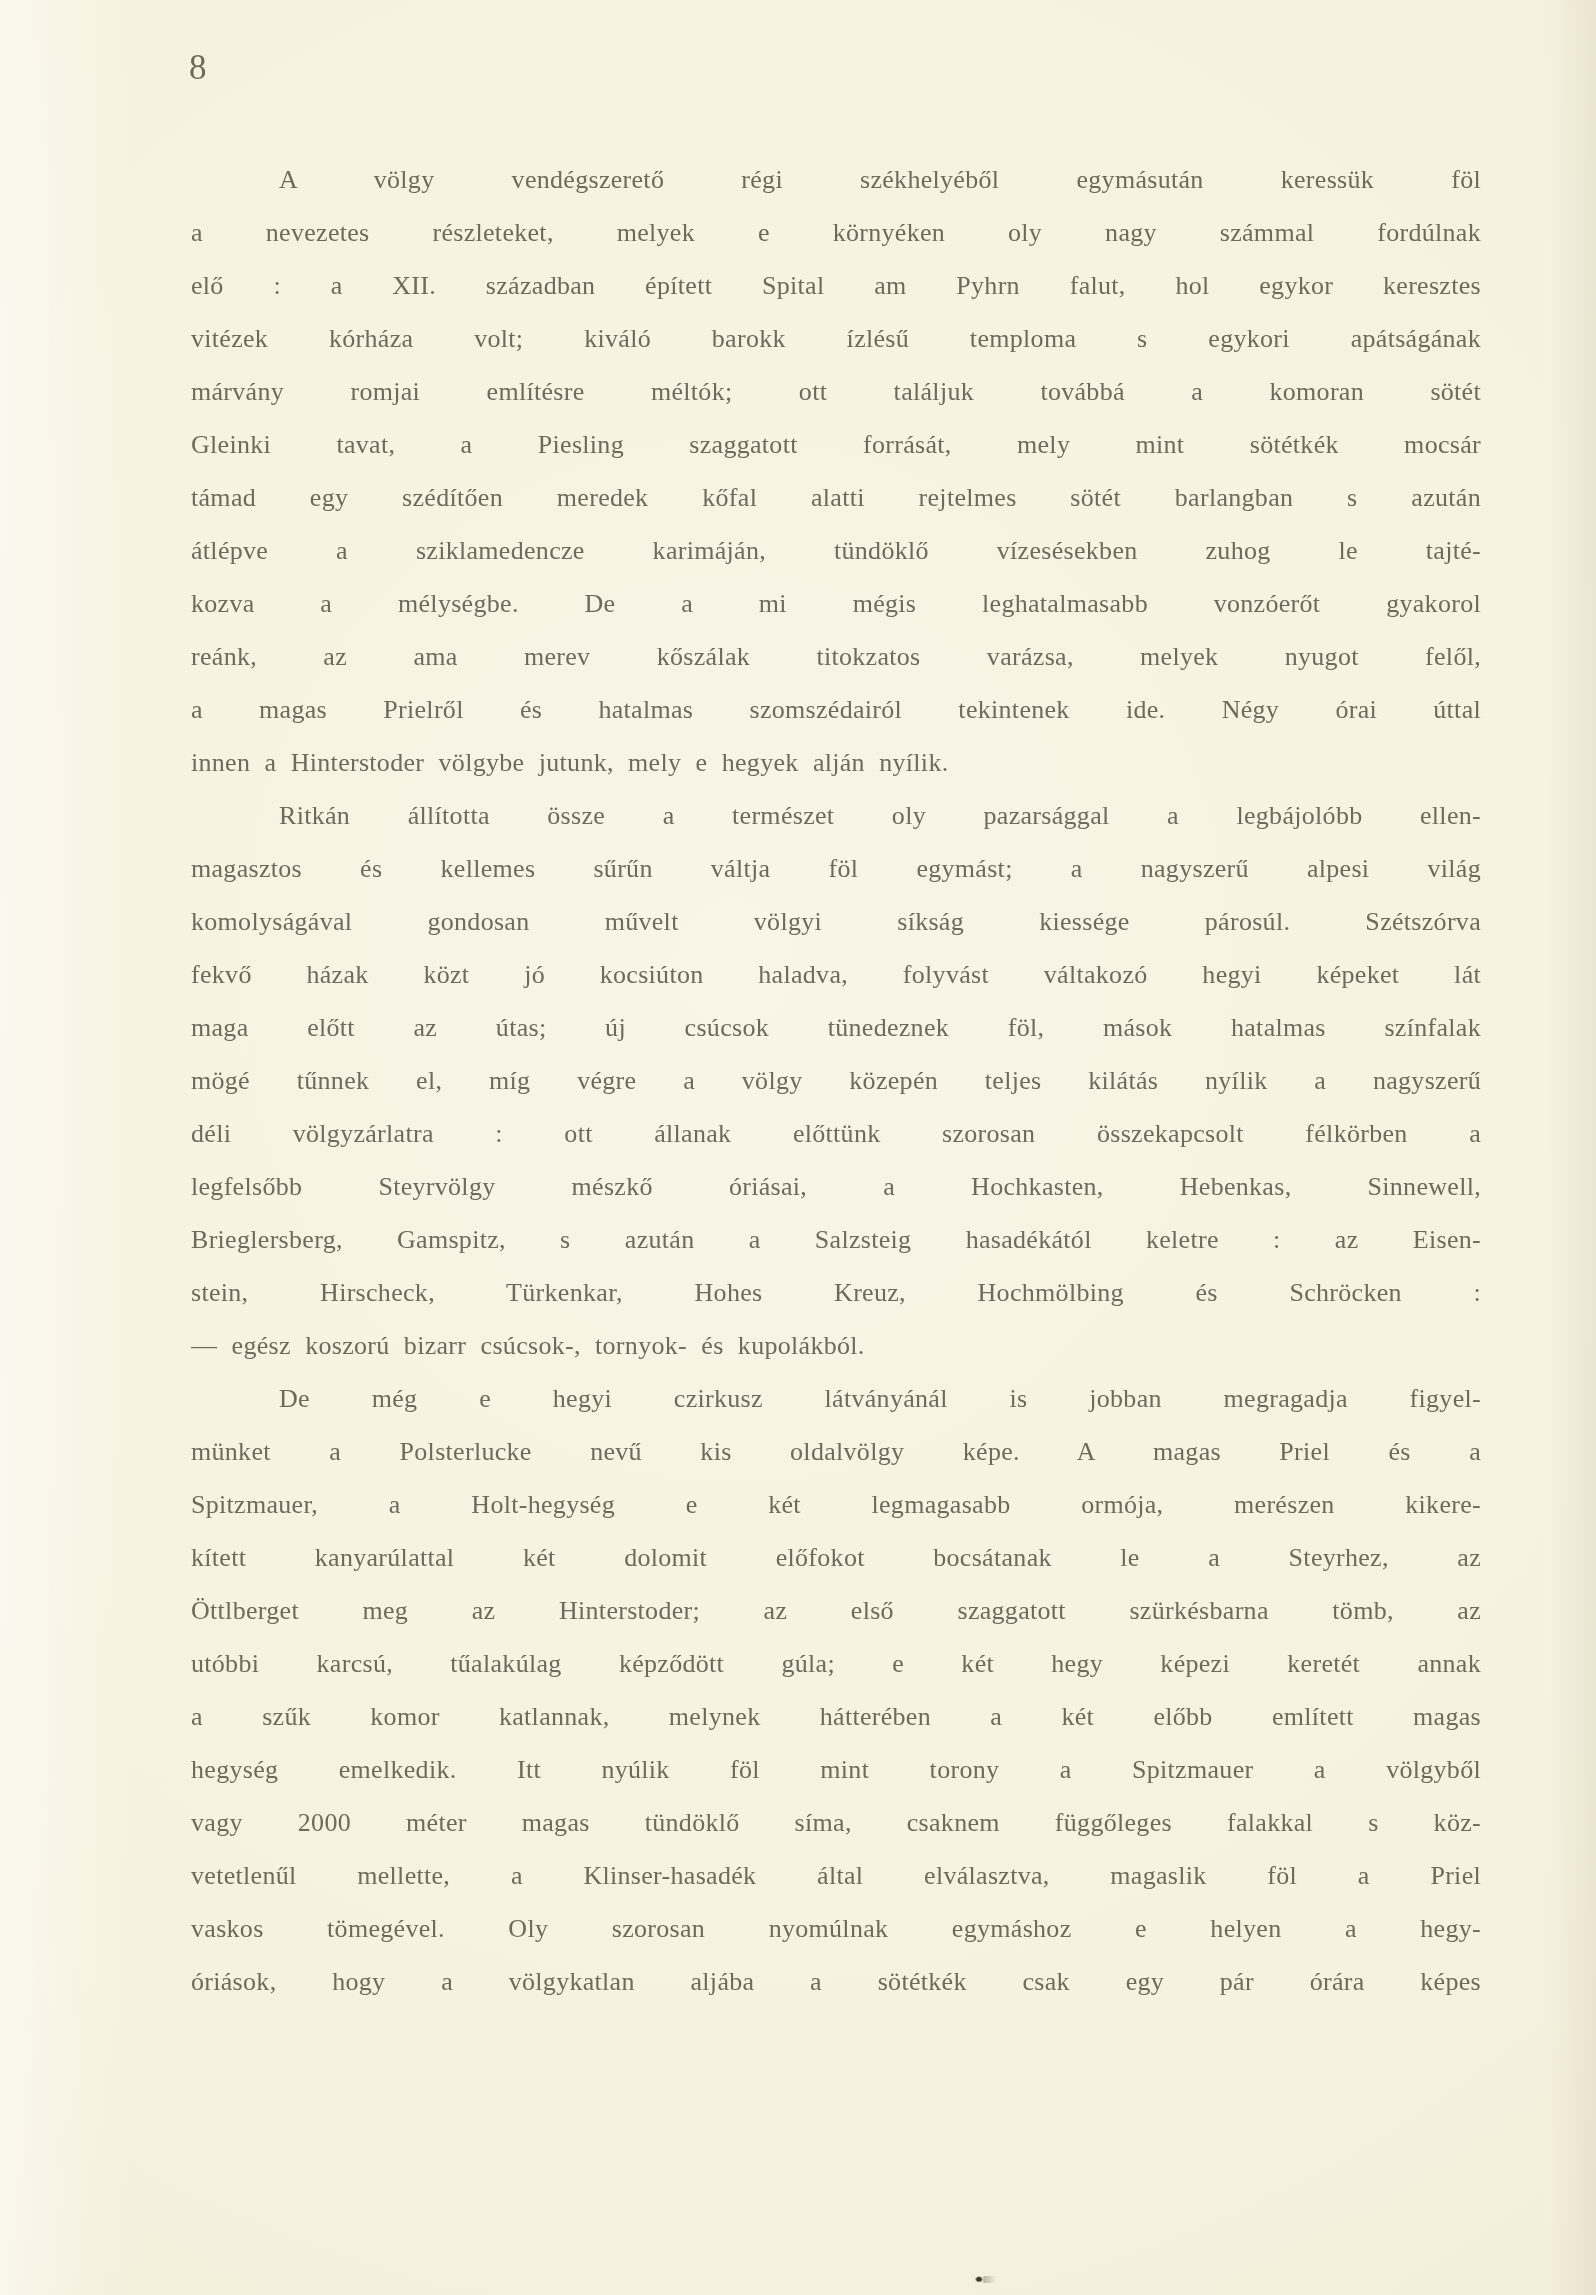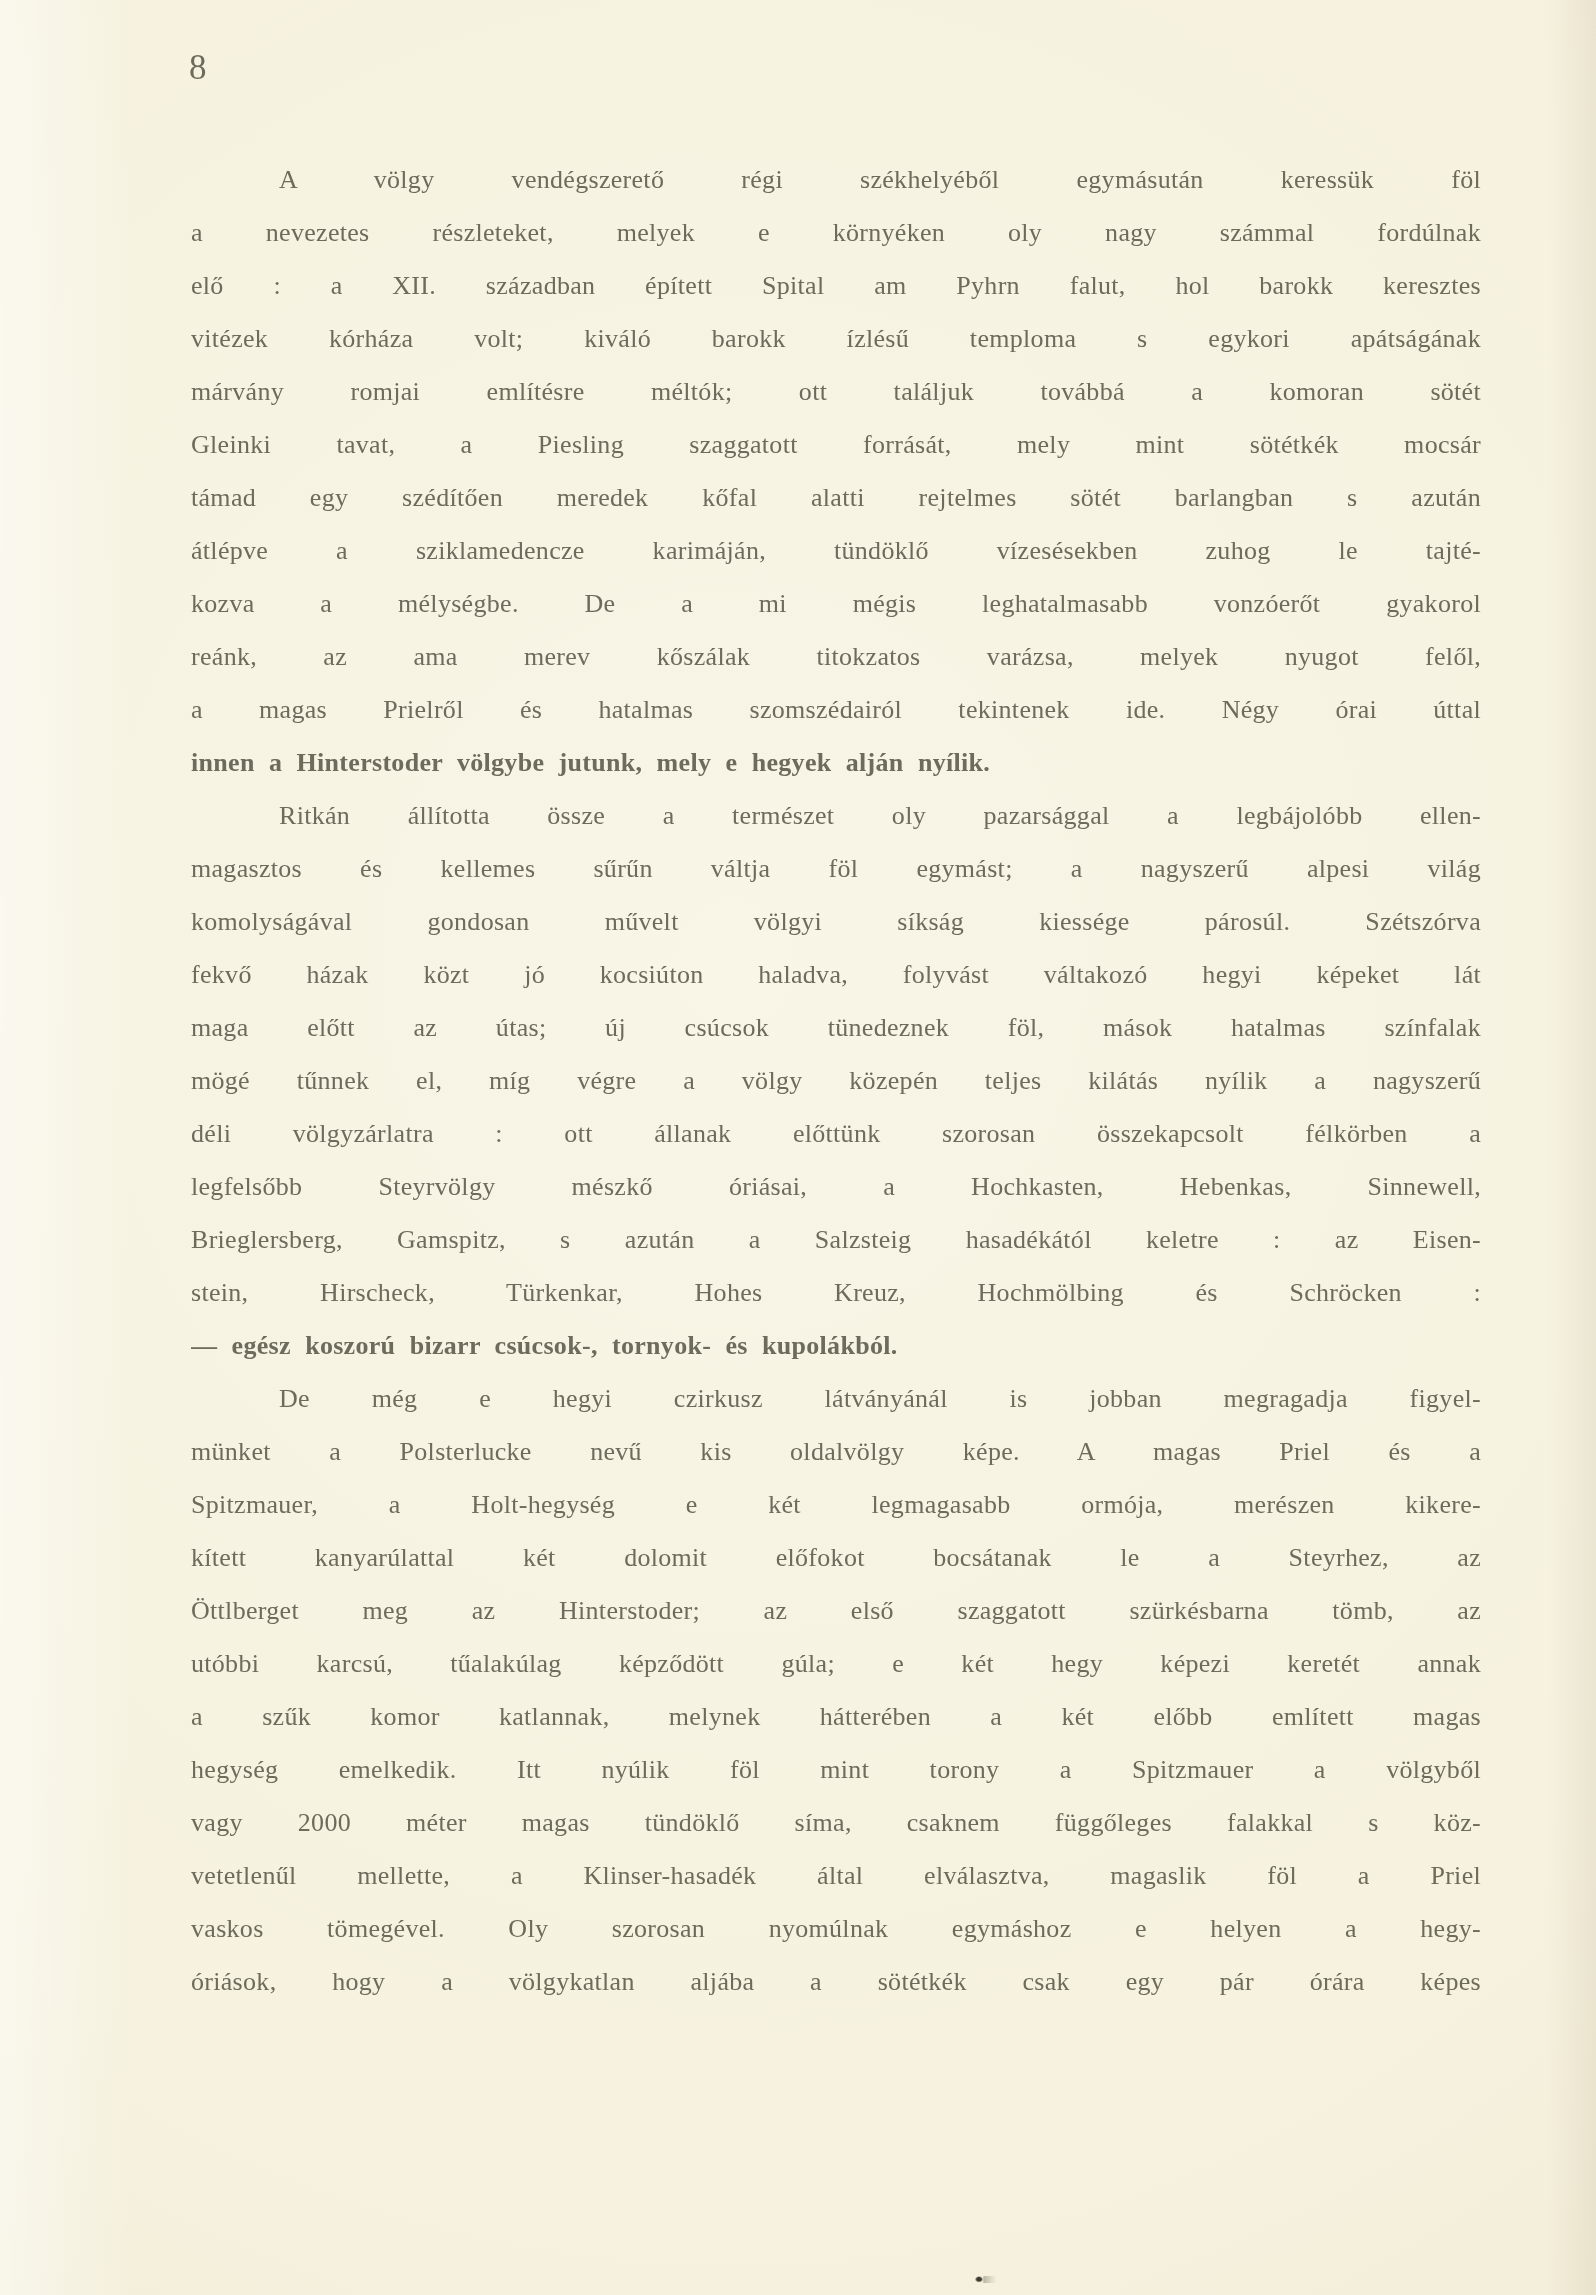--- a/index.html
+++ b/index.html
@@ -39,42 +39,41 @@
     text-align-last:justify;
     overflow:hidden;
     white-space:normal;
   }
   .line.indent{text-indent:88px;}
   .line.lastleft{
     text-align:right;
     -moz-text-align-last:left;
     text-align-last:left;
     word-spacing:7.5px;
-    font-weight:bold;
   }
   .ink-speck{
     position:absolute;left:974px;top:2276px;width:25px;height:6.7px;
     background:
       radial-gradient(ellipse 4.2px 3.3px at 5px 3.3px, #3c3b30 0 55%, rgba(90,88,70,.65) 72%, rgba(90,88,70,0) 100%),
       linear-gradient(to right, rgba(0,0,0,0) 8.4px, rgba(120,116,95,.45) 10px, rgba(140,136,112,.22) 16.7px, rgba(140,136,112,0) 22.6px);
     pointer-events:none;
   }
 </style>
 </head>
 <body>
 
 <div class="page" style="color: rgb(109, 107, 92);">
   <div class="scan-streak"></div>
   <div class="edge-shade"></div>
   <div class="page-number">8</div>
   <div class="text-block">
       <div class="para">
         <div class="line indent">A völgy vendégszerető régi székhelyéből egymásután keressük föl</div>
         <div class="line">a nevezetes részleteket, melyek e környéken oly nagy számmal fordúlnak</div>
-        <div class="line">elő : a XII. században épített Spital am Pyhrn falut, hol barokk keresztes</div>
+        <div class="line">elő : a XII. században épített Spital am Pyhrn falut, hol egykor keresztes</div>
         <div class="line">vitézek kórháza volt; kiváló barokk ízlésű temploma s egykori apátságának</div>
         <div class="line">márvány romjai említésre méltók; ott találjuk továbbá a komoran sötét</div>
         <div class="line">Gleinki tavat, a Piesling szaggatott forrását, mely mint sötétkék mocsár</div>
         <div class="line">támad egy szédítően meredek kőfal alatti rejtelmes sötét barlangban s azután</div>
         <div class="line">átlépve a sziklamedencze karimáján, tündöklő vízesésekben zuhog le tajté-</div>
         <div class="line">kozva a mélységbe. De a mi mégis leghatalmasabb vonzóerőt gyakorol</div>
         <div class="line">reánk, az ama merev kőszálak titokzatos varázsa, melyek nyugot felől,</div>
         <div class="line">a magas Prielről és hatalmas szomszédairól tekintenek ide. Négy órai úttal</div>
         <div class="line lastleft">innen a Hinterstoder völgybe jutunk, mely e hegyek alján nyílik.</div>
       </div>

